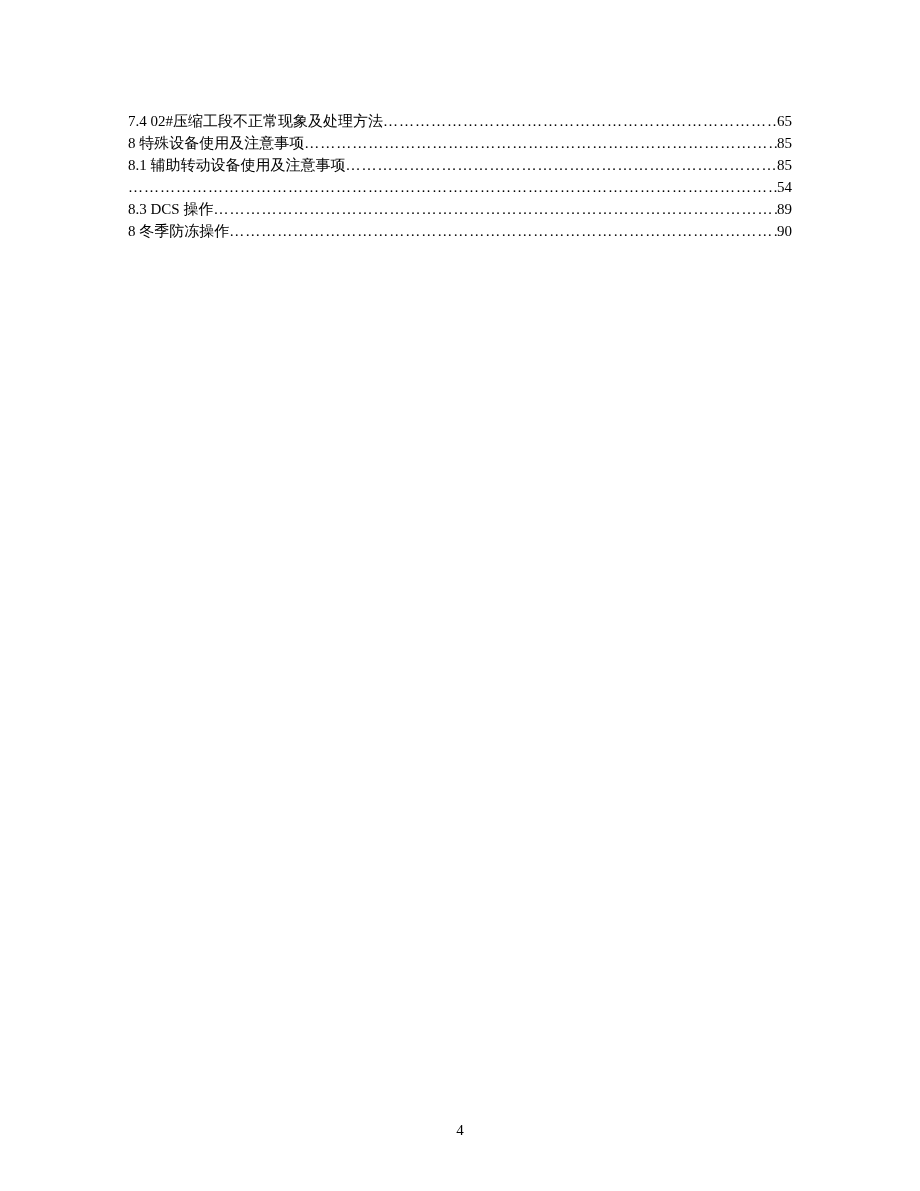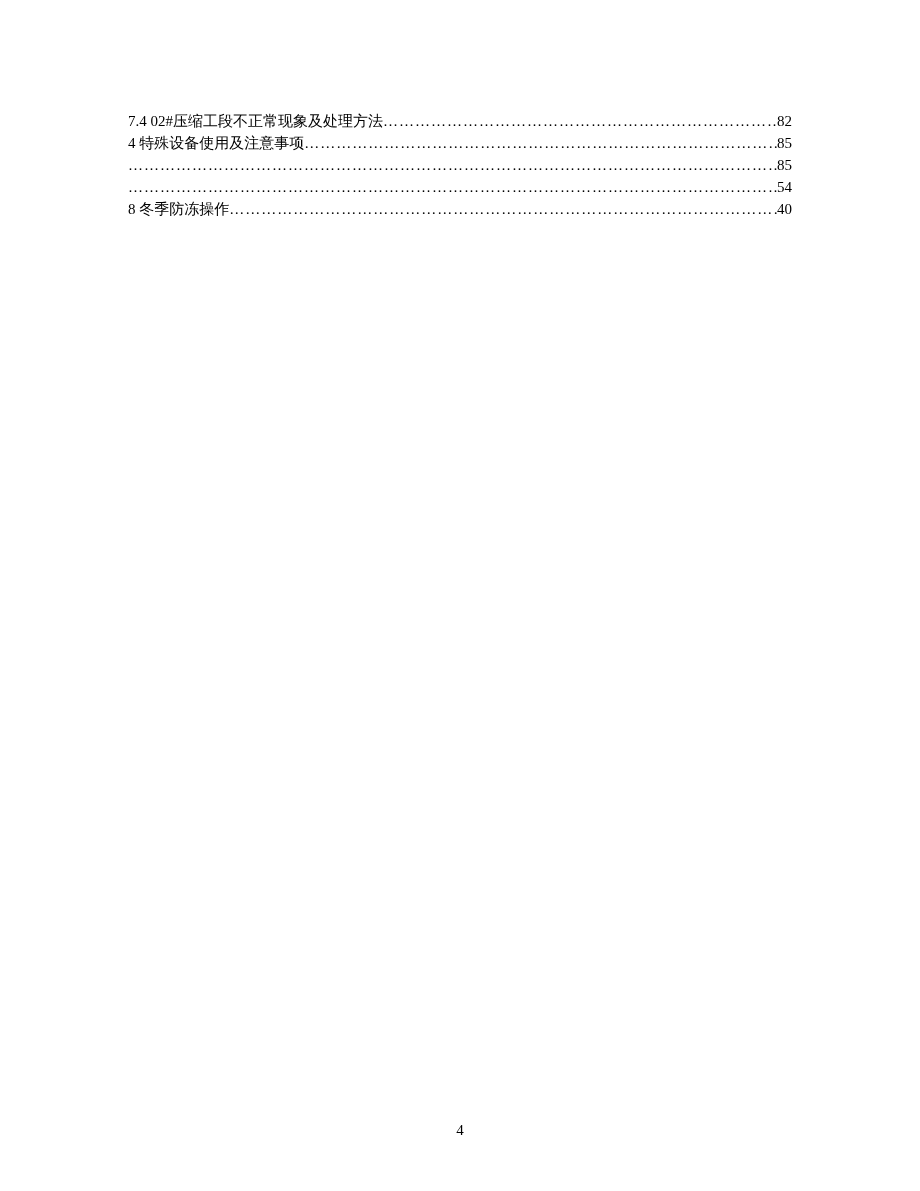--- a/index.html
+++ b/index.html
@@ -51,36 +51,42 @@
     }
   </style>
 </head>
 <body>
 
 <div class="page">
   <div class="toc">
     <div class="toc-entry">
       <span class="toc-label">7.4 02#压缩工段不正常现象及处理方法</span>
       <span class="toc-dots"></span>
-      <span class="toc-page">82</span>
+      <span class="toc-page">65</span>
     </div>
     <div class="toc-entry">
-      <span class="toc-label">4  特殊设备使用及注意事项</span>
+      <span class="toc-label">8  特殊设备使用及注意事项</span>
       <span class="toc-dots"></span>
       <span class="toc-page">85</span>
     </div>
     <div class="toc-entry">
+      <span class="toc-label">8.1  辅助转动设备使用及注意事项</span>
       <span class="toc-dots"></span>
       <span class="toc-page">85</span>
     </div>
     <div class="toc-entry">
       <span class="toc-dots"></span>
       <span class="toc-page">54</span>
     </div>
     <div class="toc-entry">
+      <span class="toc-label">8.3 DCS  操作</span>
+      <span class="toc-dots"></span>
+      <span class="toc-page">89</span>
+    </div>
+    <div class="toc-entry">
       <span class="toc-label">8  冬季防冻操作</span>
       <span class="toc-dots"></span>
-      <span class="toc-page">40</span>
+      <span class="toc-page">90</span>
     </div>
   </div>
 </div>
 
 <div class="page-number">4</div>
 
 </body></html>

